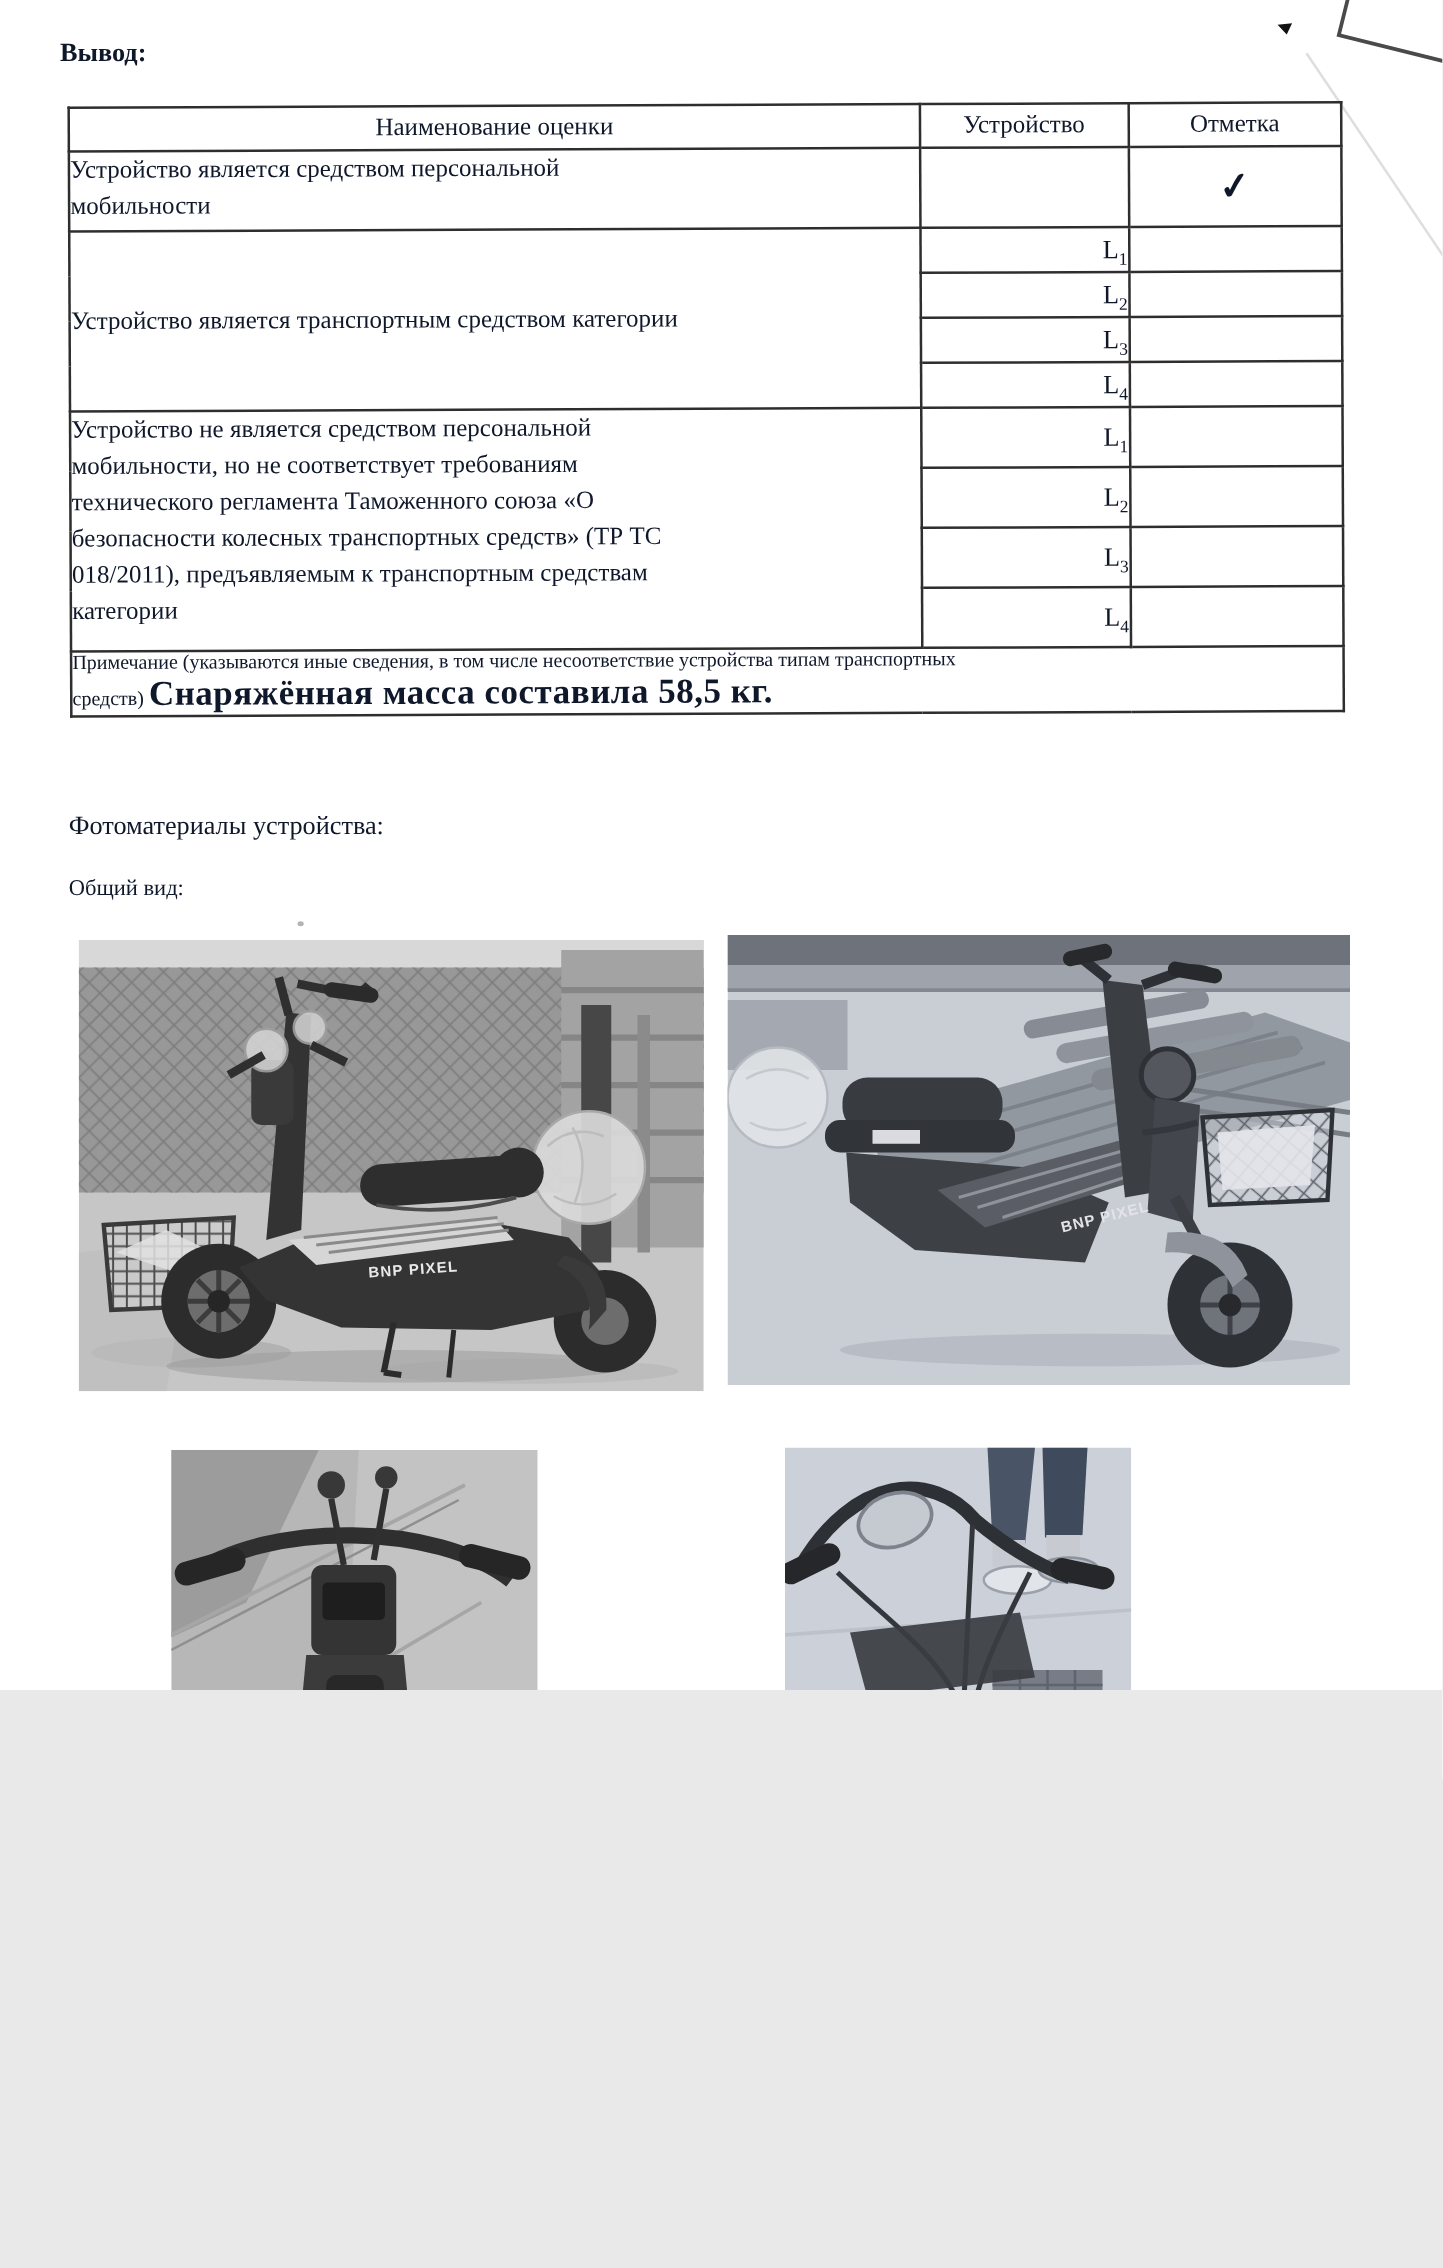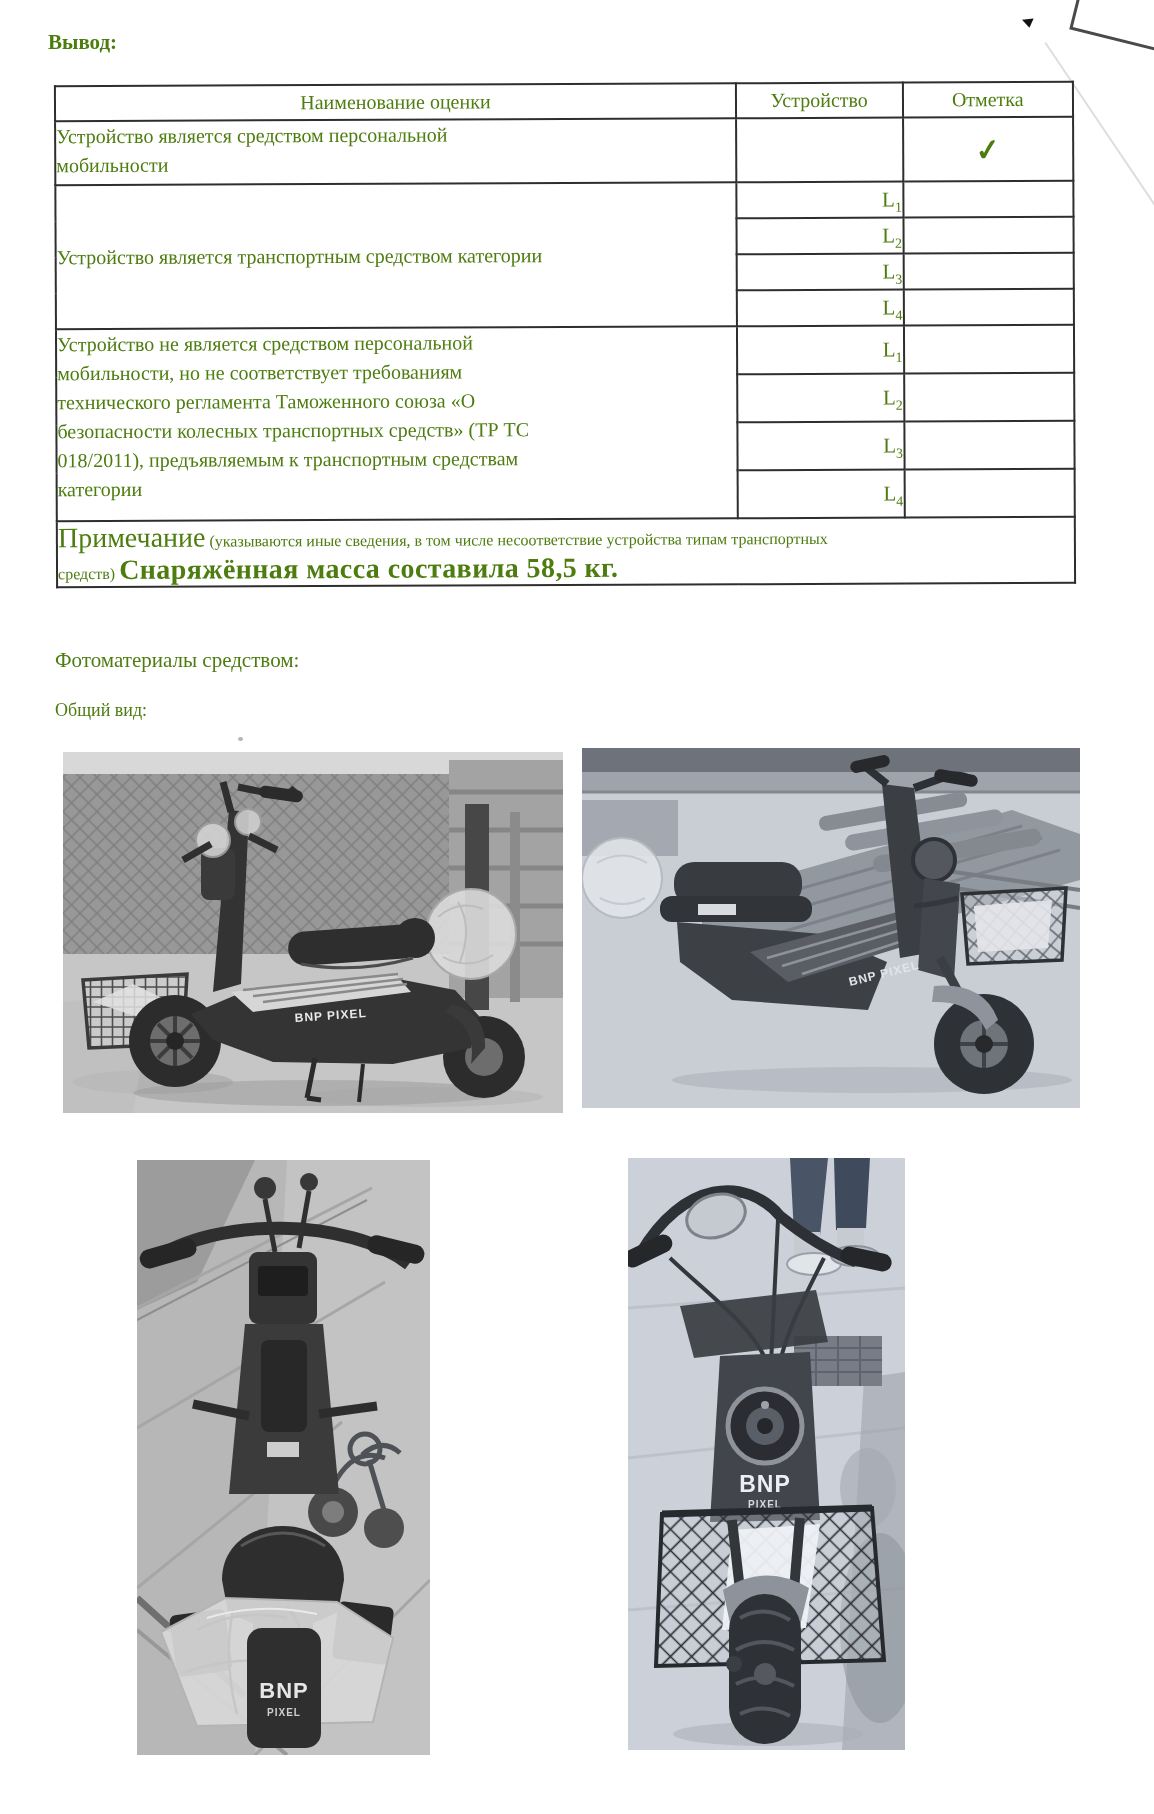--- a/index.html
+++ b/index.html
@@ -1,17 +1,17 @@
 <!DOCTYPE html>
 <html><head>
 <meta charset="utf-8">
 <style>
   html,body{margin:0;padding:0;background:#e9e9e9;}
-  .page{position:relative;width:1154px;height:1814px;margin:0 auto;background:#ffffff;
-        overflow:hidden;font-family:"Liberation Serif",serif;color:#4d7c0f;}
+  .page{position:relative;width:1154px;height:1352px;margin:0 auto;background:#ffffff;
+        overflow:hidden;font-family:"Liberation Serif",serif;color:#0f172a;}
 
   
   .corner-page{position:absolute;right:-20px;top:-26px;width:92px;height:62px;
                border:3px solid #4a4a4a;background:#fff;transform:rotate(14deg);}
   .stray-mark{position:absolute;left:1022px;top:16px;width:0;height:0;
               border-left:10px solid #121212;border-top:4px solid transparent;
               border-bottom:6px solid transparent;transform:rotate(205deg);}
   .faint-line{position:absolute;left:1046px;top:42px;width:235px;height:2px;background:#dedede;
               transform:rotate(56deg);transform-origin:left top;}
   .dot{position:absolute;left:238px;top:737px;width:5px;height:4px;border-radius:50%;background:#b4b4b4;}
@@ -29,21 +29,21 @@
   .tl{display:block;white-space:nowrap;}
   .row-a td{height:62px;}
   .row-b .cat-cell,.row-b .mark-cell{height:34px;}
   .row-c .cat-cell,.row-c .mark-cell{height:46px;}
   .cat-cell{text-align:right;vertical-align:middle;font-size:21px;}
   .lcat sub{font-size:14px;line-height:0;}
   .mark-cell{text-align:center;vertical-align:middle;}
   .check{display:inline-block;font-size:30px;font-weight:bold;transform:rotate(-6deg);}
   .note-cell{padding:7px 10px 9px 13px;vertical-align:top;}
   .note-l1{white-space:nowrap;}
-  .note-label{font-size:28px;}
+  .note-label{font-size:16px;}
   .note-paren{font-size:16px;}
   .note-value{font-size:28px;font-weight:bold;letter-spacing:.4px;}
 
   .photos-title{position:absolute;left:55px;top:648px;margin:0;font-size:21px;}
   .photos-subtitle{position:absolute;left:55px;top:700px;margin:0;font-size:18px;}
 
   .photo{position:absolute;margin:0;padding:0;}
   .photo svg{display:block;width:100%;height:100%;}
   .photo text{font-family:"Liberation Sans",sans-serif;letter-spacing:1px;}
   #photo1{left:63px;top:752px;width:500px;height:361px;}
@@ -156,21 +156,21 @@
           </div>
           <div class="note-l2">
             <span class="note-paren">средств)</span>
             <span class="note-value">Снаряжённая масса составила 58,5 кг.</span>
           </div>
         </td>
       </tr>
     </tbody>
   </table>
 
-  <p class="photos-title">Фотоматериалы средством:</p>
+  <p class="photos-title">Фотоматериалы устройства:</p>
   <p class="photos-subtitle">Общий вид:</p>
 
   <figure class="photo" id="photo1">
     <svg viewBox="0 0 500 361" preserveAspectRatio="none">
       <defs>
         <pattern id="p1mesh" width="12" height="12" patternUnits="userSpaceOnUse" patternTransform="rotate(45 0 0)">
           <path d="M0 6 H12 M6 0 V12" stroke="#7e7e7e" stroke-width="1.4" fill="none"></path>
         </pattern>
         <pattern id="p1grid" width="11" height="10" patternUnits="userSpaceOnUse">
           <path d="M0 5 H11 M5.5 0 V10" stroke="#4d4d4d" stroke-width="1.6" fill="none"></path>

